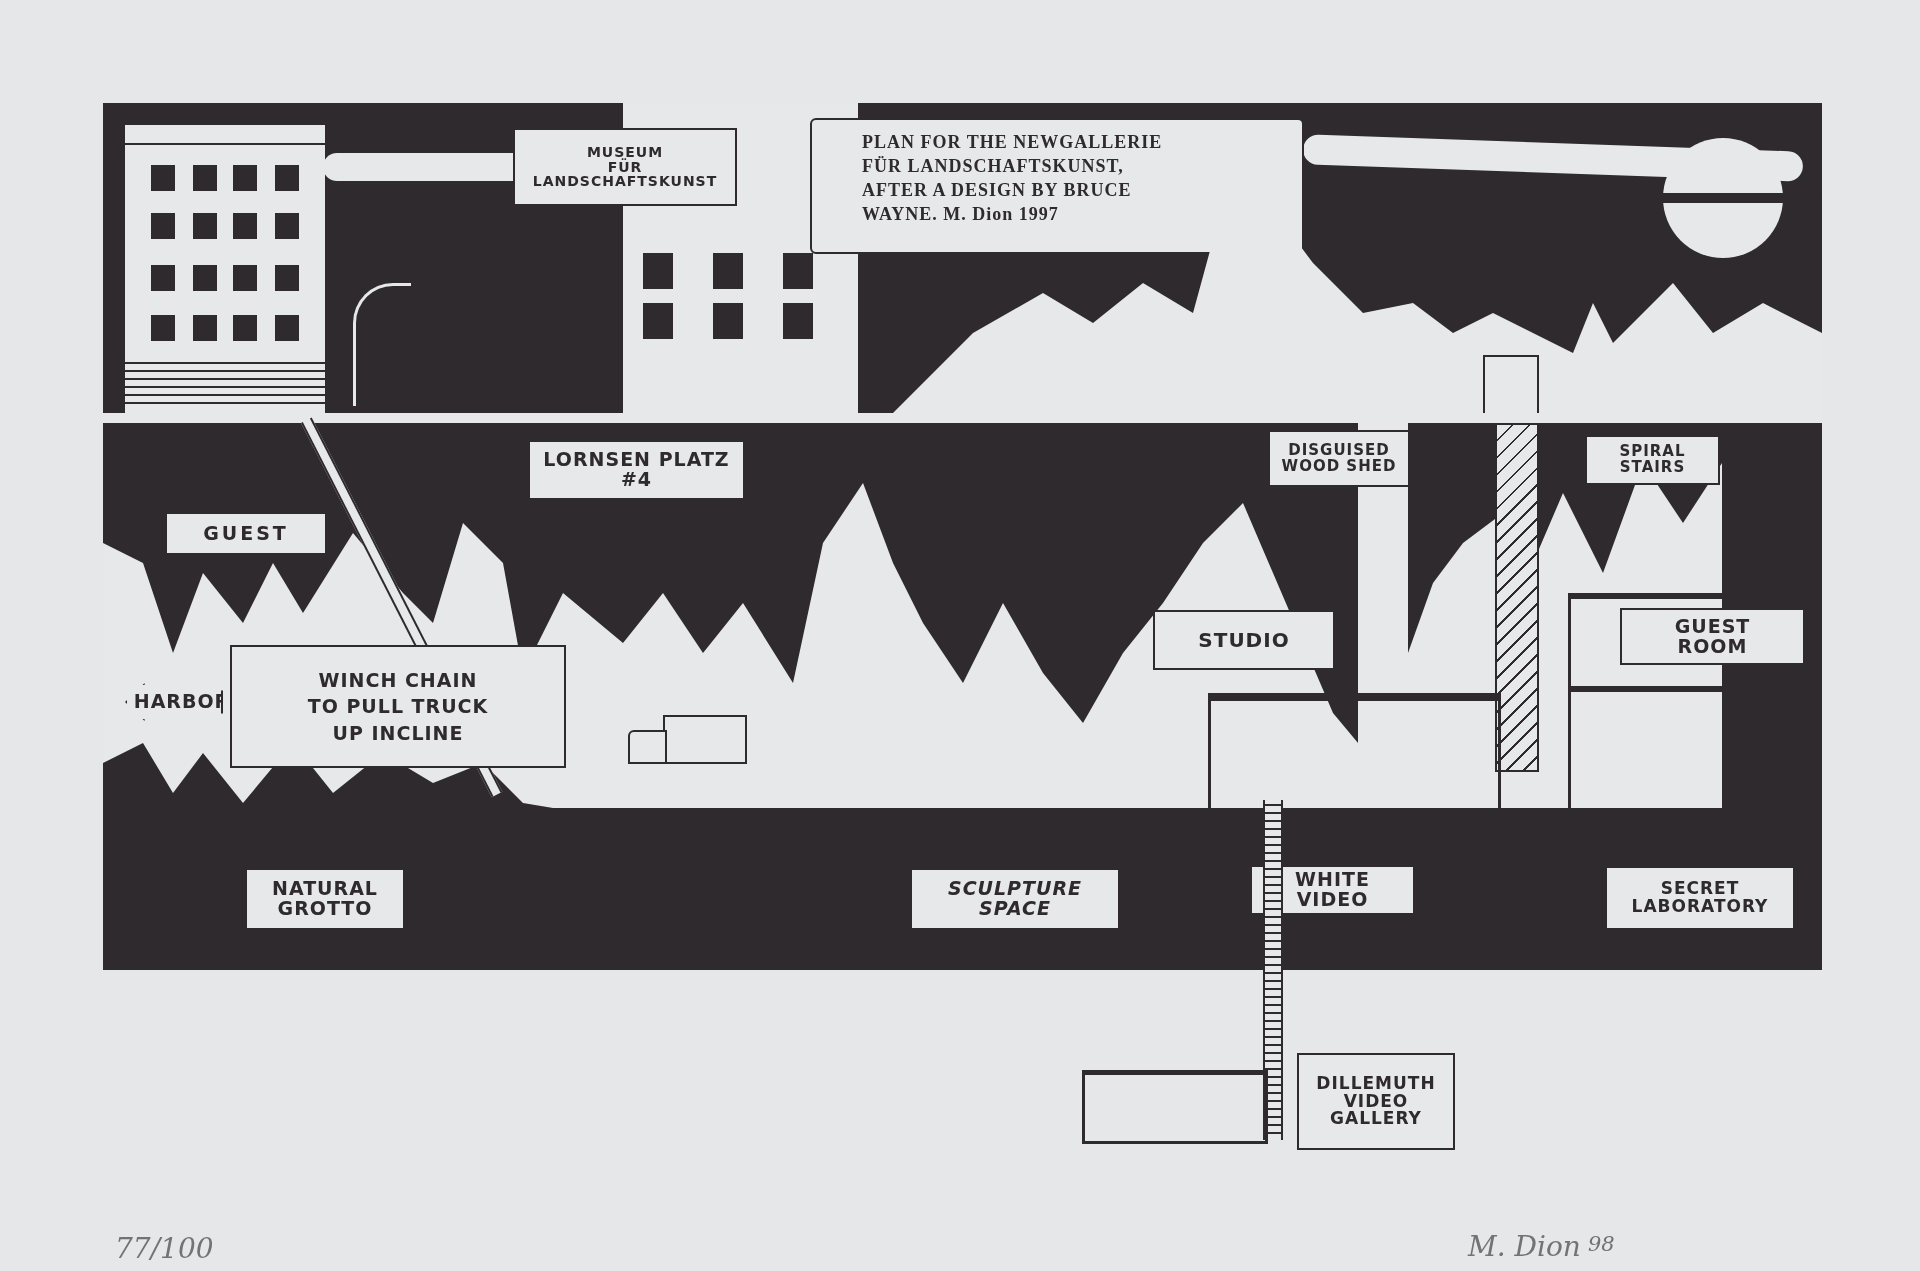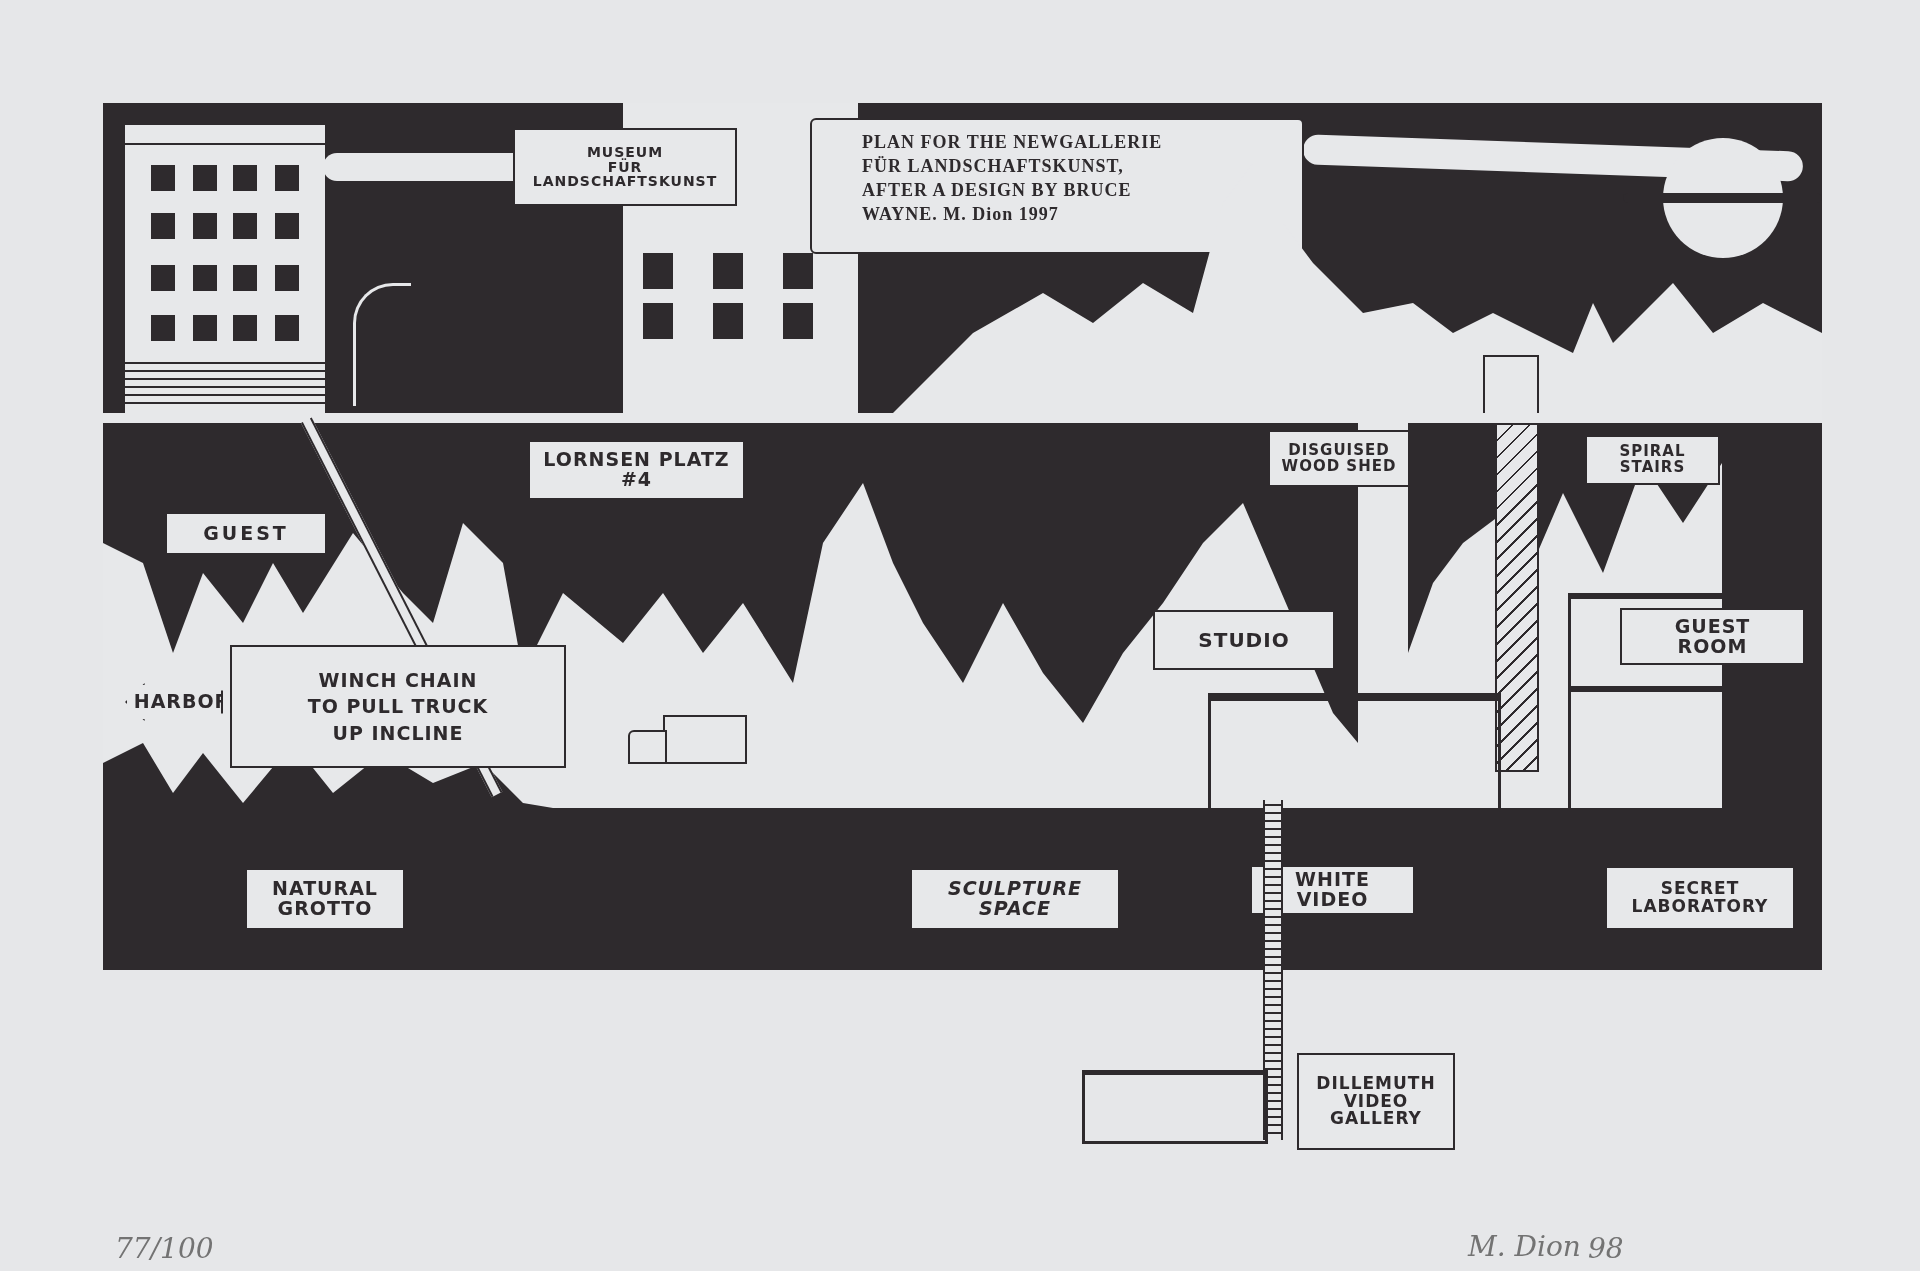--- a/index.html
+++ b/index.html
@@ -114,13 +114,13 @@
 </div>
 
 <div class="abs" style="left:1263px;top:800px;width:16px;height:340px;background:repeating-linear-gradient(0deg,#e7e8ea 0 6px,#2e2a2d 6px 8px);border-left:2px solid #2e2a2d;border-right:2px solid #2e2a2d;"></div>
 <div class="abs" style="left:1082px;top:1070px;width:180px;height:66px;border:3px solid #2e2a2d;border-top-width:5px;"></div>
 <div class="lbl" style="left:1297px;top:1053px;width:158px;height:97px;font-size:17px;">DILLEMUTH
 VIDEO
 GALLERY</div>
 
 <div class="sig" style="left:115px;top:1232px;">77/100</div>
 <div class="sig" style="left:1468px;top:1230px;">M. Dion</div>
-<div class="sig" style="left:1588px;top:1232px;font-size:28px;font-style:italic;">98</div>
+<div class="sig" style="left:1588px;top:1232px;font-size:21px;font-style:italic;">98</div>
 
 </body></html>

